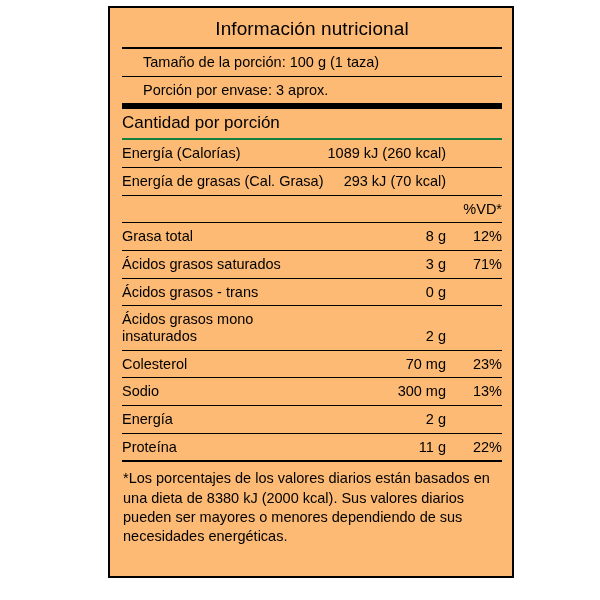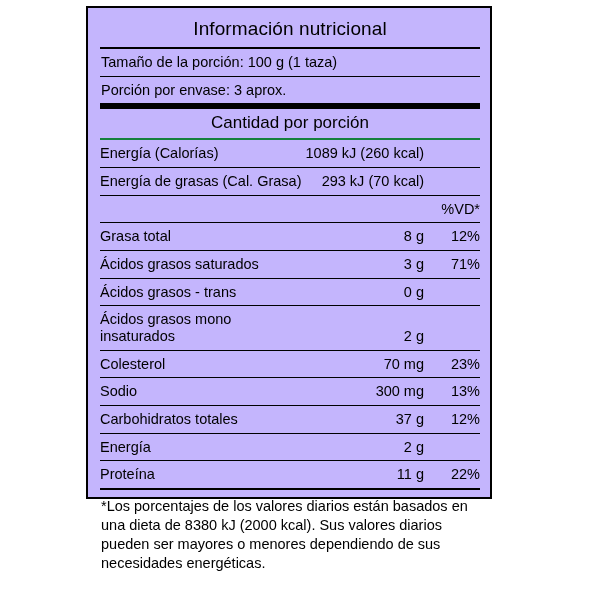--- a/index.html
+++ b/index.html
@@ -10,27 +10,27 @@
   body {
     width: 600px;
     height: 600px;
     font-family: "Liberation Sans", sans-serif;
     color: #000000;
     -webkit-font-smoothing: antialiased;
   }
 
   #panel {
     position: absolute;
-    left: 86px;
+    left: 108px;
     top: 6px;
     width: 406px;
-    height: 493px;
+    height: 572px;
     border: 2px solid #000000;
     box-sizing: border-box;
-    background: #c4b5fd;
+    background: #fdba74;
   }
 
   .inner {
     position: absolute;
     left: 12px;
     top: 8px;
     width: 380px;
     box-sizing: border-box;
   }
 
@@ -51,24 +51,25 @@
   }
   .rule-thick {
     border-top: 6px solid #000000;
     height: 0;
   }
 
   .line {
     font-size: 14.5px;
     padding: 5px 1px 5px 1px;
     line-height: 1.15;
+    margin-left: 20px;
   }
 
   .subhead {
-    text-align: center;
+    text-align: left;
     font-size: 17px;
     padding: 4px 0 5px 0;
   }
 
   table.nutri {
     width: 100%;
     border-collapse: collapse;
     font-size: 14.5px;
   }
   table.nutri td {
@@ -171,25 +172,20 @@
         <td class="nm">Colesterol</td>
         <td class="amt">70 mg</td>
         <td class="dv">23%</td>
       </tr>
       <tr class="sep">
         <td class="nm">Sodio</td>
         <td class="amt">300 mg</td>
         <td class="dv">13%</td>
       </tr>
       <tr class="sep">
-        <td class="nm">Carbohidratos totales</td>
-        <td class="amt">37 g</td>
-        <td class="dv">12%</td>
-      </tr>
-      <tr class="sep">
         <td class="nm">Energía</td>
         <td class="amt">2 g</td>
         <td class="dv"></td>
       </tr>
       <tr class="sep">
         <td class="nm">Proteína</td>
         <td class="amt">11 g</td>
         <td class="dv">22%</td>
       </tr>
     </tbody>

